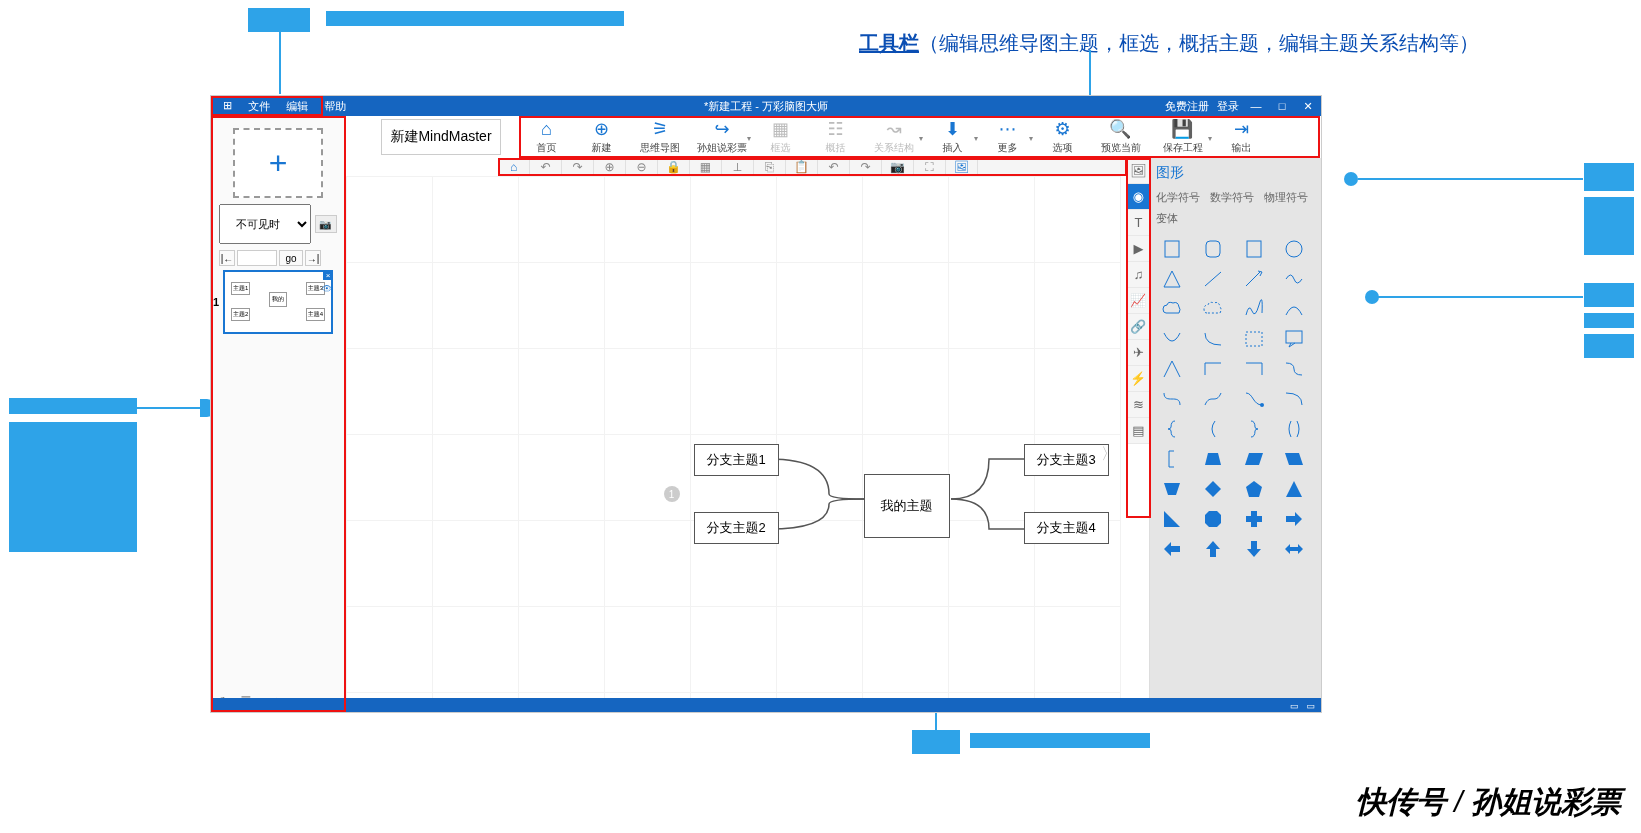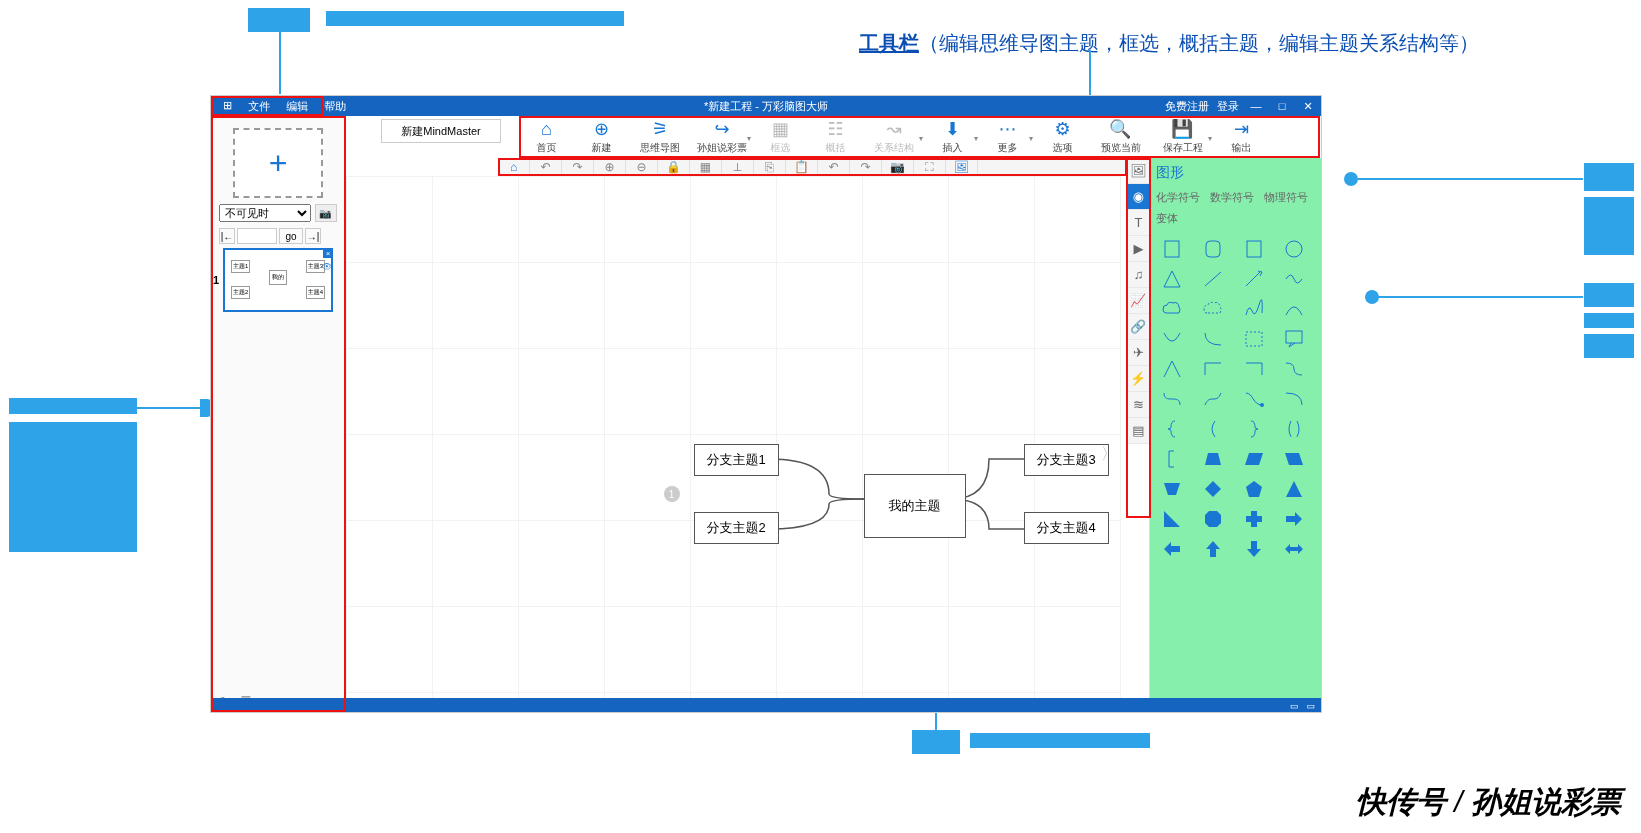--- a/index.html
+++ b/index.html
@@ -24,59 +24,59 @@
 #rb-vtool{left:915px;top:62px;width:25px;height:360px}
 #rb-qtool{left:287px;top:62px;width:629px;height:18px}
 
 .main-toolbar{position:absolute;left:308px;top:20px;width:801px;height:42px;display:flex;background:#fff}
 .tool-btn{flex:0 0 auto;width:55px;display:flex;flex-direction:column;align-items:center;justify-content:center;font-size:10px;color:#444;gap:2px;cursor:pointer;position:relative}
 .tool-btn.wide{width:62px}
 .tool-btn .ico{font-size:18px;color:#1976d2;height:20px;display:flex;align-items:center}
 .tool-btn.dis .ico,.tool-btn.dis span{color:#bbb}
 .tool-drop::after{content:"▾";position:absolute;right:2px;top:18px;font-size:8px;color:#888}
 
-.tab-label{position:absolute;left:170px;top:23px;width:120px;height:24px;border:1px solid #ccc;display:flex;align-items:center;justify-content:center;font-size:11px;background:#fff}
+.tab-label{position:absolute;left:170px;top:23px;width:120px;height:36px;border:1px solid #ccc;display:flex;align-items:center;justify-content:center;font-size:14px;background:#fff}
 
 .quick-toolbar{position:absolute;left:287px;top:62px;width:629px;height:18px;background:#f5f5f5;display:flex;align-items:center;gap:0}
 .qt-btn{width:32px;height:18px;display:flex;align-items:center;justify-content:center;font-size:12px;color:#888;border-right:1px solid #e0e0e0;cursor:pointer}
 .qt-btn.blue{color:#1976d2}
 
 .left-panel{position:absolute;left:0;top:20px;width:135px;height:596px;background:#fafafa;border-right:1px solid #ddd;padding:6px}
 .add-slide{width:90px;height:70px;margin:6px auto;border:2px dashed #999;display:flex;align-items:center;justify-content:center;font-size:32px;color:#1976d2;cursor:pointer;background:#fff}
 .left-row{display:flex;align-items:center;gap:4px;margin:6px 2px;font-size:11px}
-.left-row select{flex:1;font-size:11px;padding:1px}
+.left-row select{flex:1;font-size:11px;padding:12px}
 .cam-btn{width:22px;height:18px;background:#eee;border:1px solid #ccc;display:flex;align-items:center;justify-content:center;font-size:10px}
 .go-row{display:flex;align-items:center;gap:2px;margin:4px 2px}
 .go-row .arr{width:16px;height:16px;border:1px solid #ccc;display:flex;align-items:center;justify-content:center;font-size:10px}
 .go-row input{width:40px;font-size:10px;text-align:center;border:1px solid #ccc;height:16px}
 .go-row .go{width:24px;height:16px;border:1px solid #ccc;font-size:10px;display:flex;align-items:center;justify-content:center}
 .slide-thumb{width:110px;height:64px;border:2px solid #1976d2;margin:4px auto;position:relative;background:#fff;font-size:7px}
 .slide-num{position:absolute;left:-12px;top:24px;font-size:11px;font-weight:bold}
 .thumb-close{position:absolute;right:-2px;top:-2px;width:10px;height:10px;background:#1976d2;color:#fff;font-size:8px;display:flex;align-items:center;justify-content:center}
 .bottom-icons{position:absolute;bottom:4px;left:4px;display:flex;gap:16px;font-size:12px;color:#888}
 
 .canvas{position:absolute;left:135px;top:80px;right:200px;bottom:0;background:#fff;
   background-image:linear-gradient(#f2f2f2 1px,transparent 1px),linear-gradient(90deg,#f2f2f2 1px,transparent 1px);
   background-size:86px 86px}
 .mindmap{position:absolute;left:50%;top:50%;transform:translate(-50%,-65%)}
 .node{position:absolute;border:1px solid #555;background:#fff;padding:6px 12px;font-size:13px;white-space:nowrap}
-.center-node{left:130px;top:30px;width:102px;height:64px;display:flex;align-items:center;justify-content:center}
+.center-node{left:130px;top:30px;width:86px;height:64px;display:flex;align-items:center;justify-content:center}
 .n-tl{left:-40px;top:0}
 .n-bl{left:-40px;top:68px}
 .n-tr{left:290px;top:0}
 .n-br{left:290px;top:68px}
 .marker{position:absolute;left:-70px;top:42px;width:16px;height:16px;border-radius:50%;background:#ccc;color:#fff;font-size:10px;display:flex;align-items:center;justify-content:center}
 svg.connector{position:absolute;left:-45px;top:-5px;width:420px;height:120px;pointer-events:none}
 svg.connector path{stroke:#555;stroke-width:1.5;fill:none}
 
 .vtoolbar{position:absolute;left:915px;top:62px;width:25px;background:#f5f5f5;display:flex;flex-direction:column}
 .vt-btn{width:25px;height:26px;display:flex;align-items:center;justify-content:center;font-size:13px;color:#666;cursor:pointer;border-bottom:1px solid #e8e8e8}
 .vt-btn.active{background:#1976d2;color:#fff}
 
-.right-panel{position:absolute;right:0;top:62px;width:172px;bottom:0;background:#86efac;border-left:1px solid #ddd;padding:6px;overflow:hidden}
+.right-panel{position:absolute;right:0;top:62px;width:172px;bottom:0;background:#e5e5e5;border-left:1px solid #ddd;padding:6px;overflow:hidden}
 .rp-title{font-size:14px;color:#1976d2;margin-bottom:8px}
 .rp-tabs{display:flex;flex-wrap:wrap;gap:10px;font-size:11px;color:#666;margin-bottom:4px}
 .rp-tabs span{cursor:pointer}
 .rp-tabs .active{color:#1976d2;font-weight:bold}
 .rp-tabs2{display:flex;flex-wrap:wrap;gap:10px;font-size:11px;color:#666;margin-bottom:6px}
 .shape-grid{display:grid;grid-template-columns:repeat(4,1fr);gap:4px;margin-top:10px}
 .shape-cell{width:32px;height:26px;display:flex;align-items:center;justify-content:center;color:#1976d2;cursor:pointer}
 .shape-cell.fill{color:#1976d2}
 .shape-cell svg{width:22px;height:20px}
 

